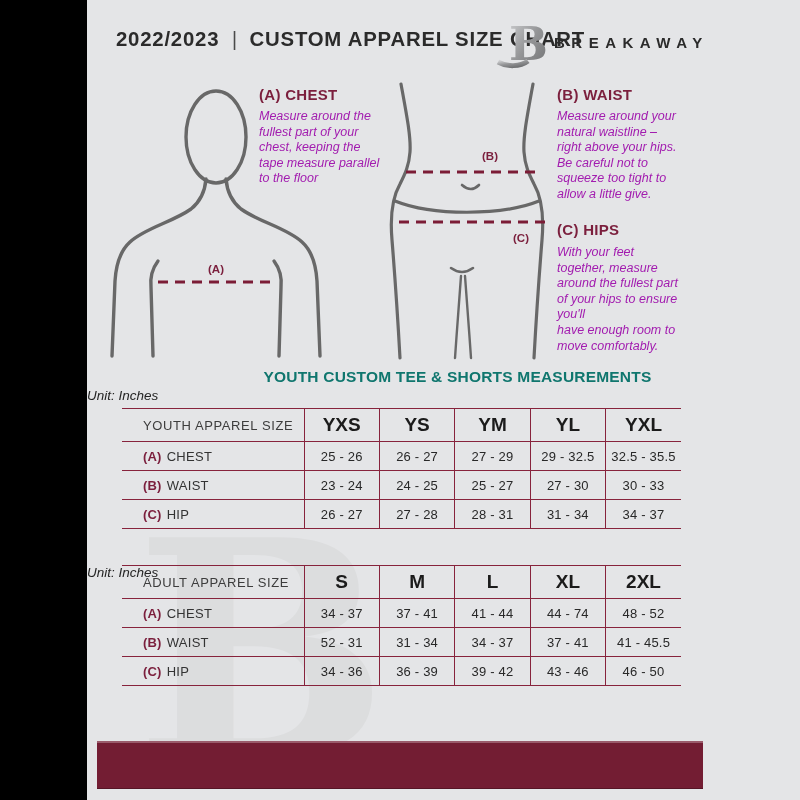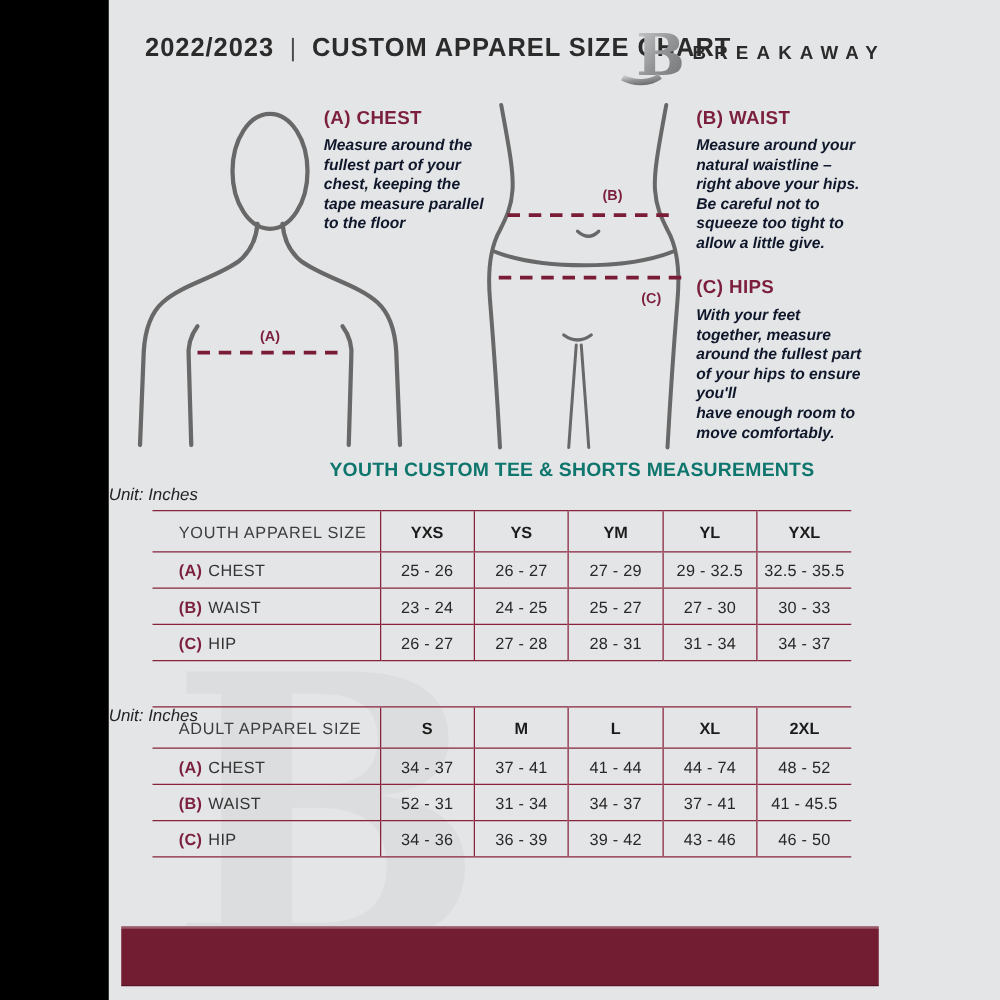--- a/index.html
+++ b/index.html
@@ -22,22 +22,22 @@
   .brand{
     position:absolute;left:467px;top:34px;font-size:15px;font-weight:bold;
     letter-spacing:6.5px;color:#2b2b2b;white-space:nowrap;z-index:2;
   }
   
   .fig1{position:absolute;left:22px;top:79px;z-index:1;}
   .fig2{position:absolute;left:300px;top:82px;z-index:1;}
   
   .g-head{position:absolute;font-size:15px;font-weight:bold;color:#7b1f3d;letter-spacing:.3px;z-index:2;}
   .g-body{
-    position:absolute;font-size:12.5px;font-style:italic;color:#0f172a;
-    line-height:15.6px;white-space:pre-line;z-index:2;font-weight:bold;
+    position:absolute;font-size:12.5px;font-style:italic;color:#a21caf;
+    line-height:15.6px;white-space:pre-line;z-index:2;
   }
   #chest-h{left:172px;top:86px;} #chest-b{left:172px;top:109px;width:195px;}
   #waist-h{left:470px;top:86px;} #waist-b{left:470px;top:109px;width:168px;}
   #hips-h{left:470px;top:221px;}  #hips-b{left:470px;top:245px;width:178px;}
   
   .sec-title{
     position:absolute;left:0;width:100%;text-align:center;font-size:15.5px;
     font-weight:bold;color:#0f766e;letter-spacing:.2px;z-index:2;
   }
   .sec-unit{
@@ -51,21 +51,21 @@
     position:absolute;left:35px;width:559px;border-collapse:collapse;
     table-layout:fixed;z-index:2;
   }
   #youth-table{top:408px;} #adult-table{top:565px;}
   .size-table thead tr{height:33px;}
   .size-table tbody tr{height:29px;}
   .size-table th,.size-table td{border-top:1.5px solid #87233c;padding:0;}
   .size-table tbody tr:last-child th,
   .size-table tbody tr:last-child td{border-bottom:1.5px solid #87233c;}
   .size-table th + th,.size-table td + td{border-left:1.5px solid #87233c;}
-  .size-table th.size-h{font-size:13px;font-weight:bold;color:#1b1b1b;text-align:center;}
+  .size-table th.size-h{font-size:19px;font-weight:bold;color:#1b1b1b;text-align:center;}
   .size-table th.label-h{
     font-size:13px;font-weight:normal;color:#3d3d3d;text-align:left;
     padding-left:21px;letter-spacing:.6px;
   }
   .size-table td{font-size:13px;color:#282828;text-align:center;letter-spacing:.2px;}
   .size-table td.row-label{text-align:left;padding-left:21px;}
   .rp{font-weight:bold;color:#7b1f3d;}
   .rl{color:#333;margin-left:5px;letter-spacing:.3px;}
   
   .watermark{

